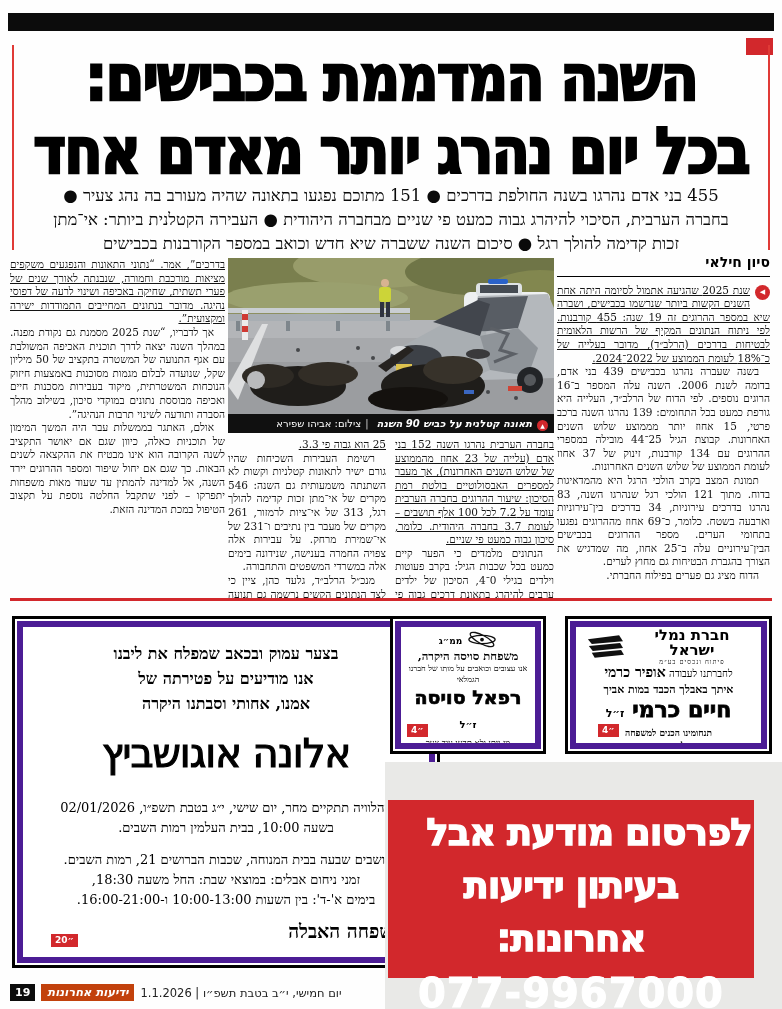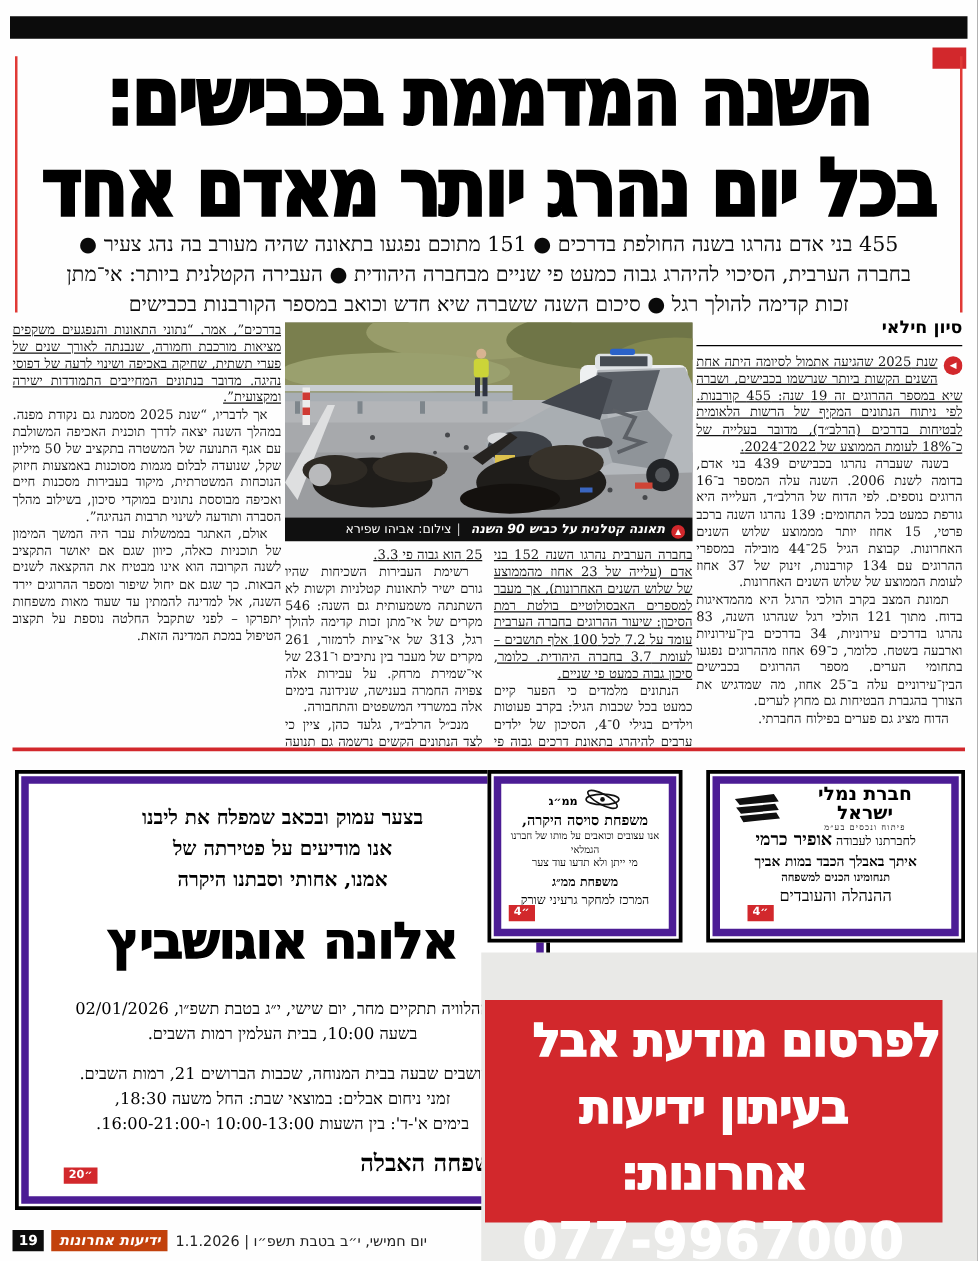--- a/index.html
+++ b/index.html
@@ -44,21 +44,21 @@
   .red-divider{position:absolute;left:10px;top:598px;width:762px;height:3px;background:#d2282c;}
   
   .notice{position:absolute;background:#fff;border:3px solid #000;box-sizing:border-box;}
   .notice .inner{position:absolute;inset:2px;border:6px solid #4c1d95;box-sizing:border-box;
                  text-align:center;font-family:"DejaVu Serif",serif;color:#000;overflow:hidden;}
   .badge{position:absolute;background:#d2282c;color:#fff;font-family:"DejaVu Sans",sans-serif;
          font-weight:bold;font-size:9px;line-height:13px;padding:0 4px;direction:ltr;}
   .nL{left:12px;top:616px;width:428px;height:352px;}
   .nL .inner{padding:14px 14px 8px;}
   .nL .intro{font-size:16px;font-weight:bold;line-height:25px;}
-  .nL .dname{font-family:"DejaVu Sans",sans-serif;font-weight:bold;font-size:40px;
+  .nL .dname{font-family:"DejaVu Sans",sans-serif;font-weight:normal;font-size:40px;
              letter-spacing:-1px;-webkit-text-stroke:1.2px #000;margin:14px 0 22px;}
   .nL .det{font-size:13px;line-height:20px;}
   .nL .det.sp{margin-top:12px;}
   .nL .sig{position:absolute;right:14px;bottom:14px;font-weight:bold;font-size:19px;}
   .nL .badge{left:28px;bottom:10px;}
   .nM{left:390px;top:616px;width:156px;height:138px;}
   .nM .inner{padding:4px 6px;}
   .nM .lg{height:18px;}
   .nM .lgtxt{font-family:"DejaVu Sans",sans-serif;font-weight:bold;font-size:9px;vertical-align:4px;}
   .nM .t1{font-weight:bold;font-size:11.5px;line-height:14px;}
@@ -239,20 +239,21 @@
       <div class="lg">
         <svg width="30" height="17" viewBox="0 0 32 18">
           <ellipse cx="16" cy="9" rx="14" ry="4.5" fill="none" stroke="#111" stroke-width="1.4"></ellipse>
           <ellipse cx="16" cy="9" rx="14" ry="4.5" transform="rotate(28 16 9)" fill="none" stroke="#111" stroke-width="1.4"></ellipse>
           <circle cx="16" cy="9" r="2" fill="#111"></circle>
         </svg>
         <span class="lgtxt">ממ״ג</span>
       </div>
       <div class="t1">משפחת סויסה היקרה,</div>
       <div class="t2">אנו עצובים וכואבים על מותו של חברנו הגמלאי</div>
+      <div class="dname"><span>רפאל סויסה</span> <span class="zl">ז״ל</span></div>
       <div class="t3">מי ייתן ולא תדעו עוד צער</div>
       <div class="s1">משפחת ממ״ג</div>
       <div class="s2">המרכז למחקר גרעיני שורק</div>
       <div class="badge">״4</div>
     </div>
   </div>
 
   <div class="notice nR">
     <div class="inner">
       <div class="hdr">
@@ -261,20 +262,21 @@
           <div class="orgsub">פיתוח ונכסים בע״מ</div>
         </div>
         <svg width="42" height="26" viewBox="0 0 42 26">
           <path d="M4,5 L36,1 L40,7 L8,10 Z" fill="#101010"></path>
           <path d="M5,12 L37,9 L40,14 L9,17 Z" fill="#101010"></path>
           <path d="M8,19 L38,16 L41,21 L11,24 Z" fill="#101010"></path>
         </svg>
       </div>
       <div class="l1"><span>לחברתנו לעבודה</span> <b>אופיר כרמי</b></div>
       <div class="l2">איתך באבלך הכבד במות אביך</div>
+      <div class="dname"><span>חיים כרמי</span> <span class="zl">ז״ל</span></div>
       <div class="l3">תנחומינו הכנים למשפחה</div>
       <div class="sig">ההנהלה והעובדים</div>
       <div class="badge">״4</div>
     </div>
   </div>
 
   <div class="grayband"></div>
 
   <div class="adbox">
     <div class="a1">לפרסום מודעת אבל</div>

